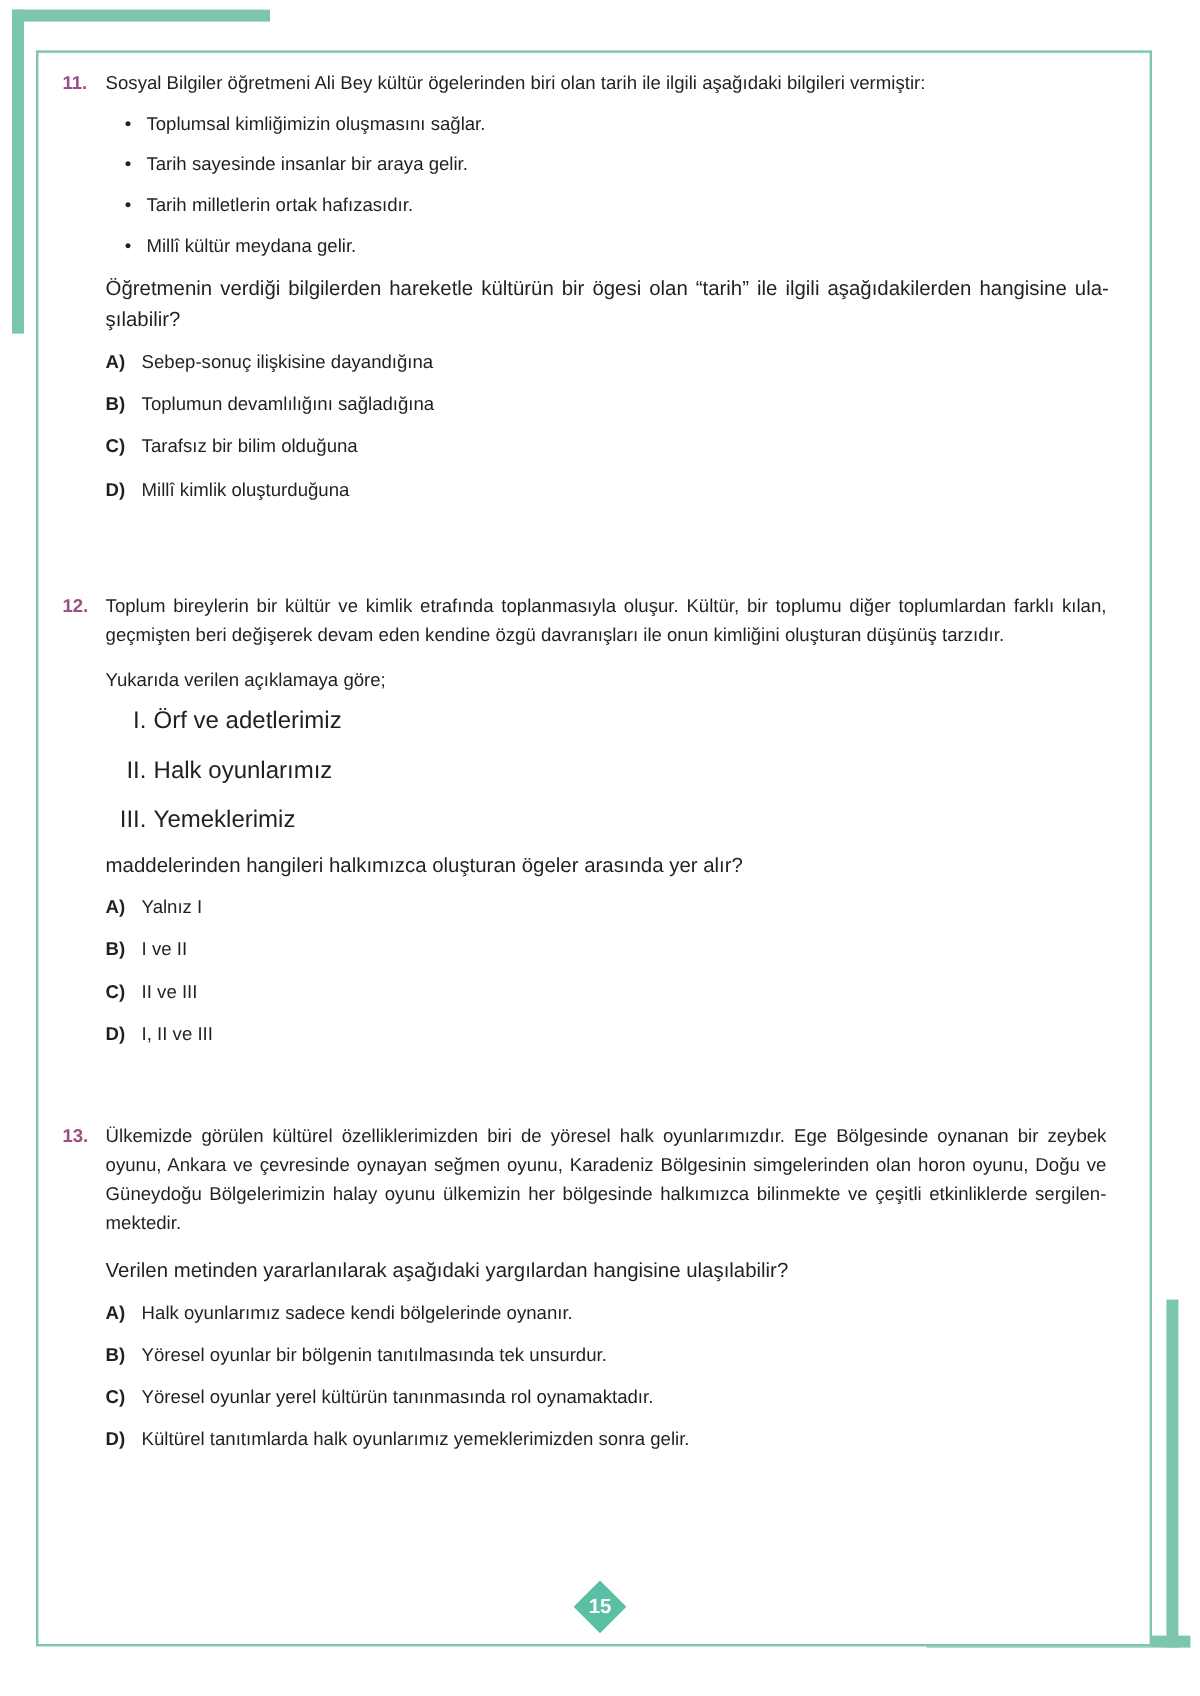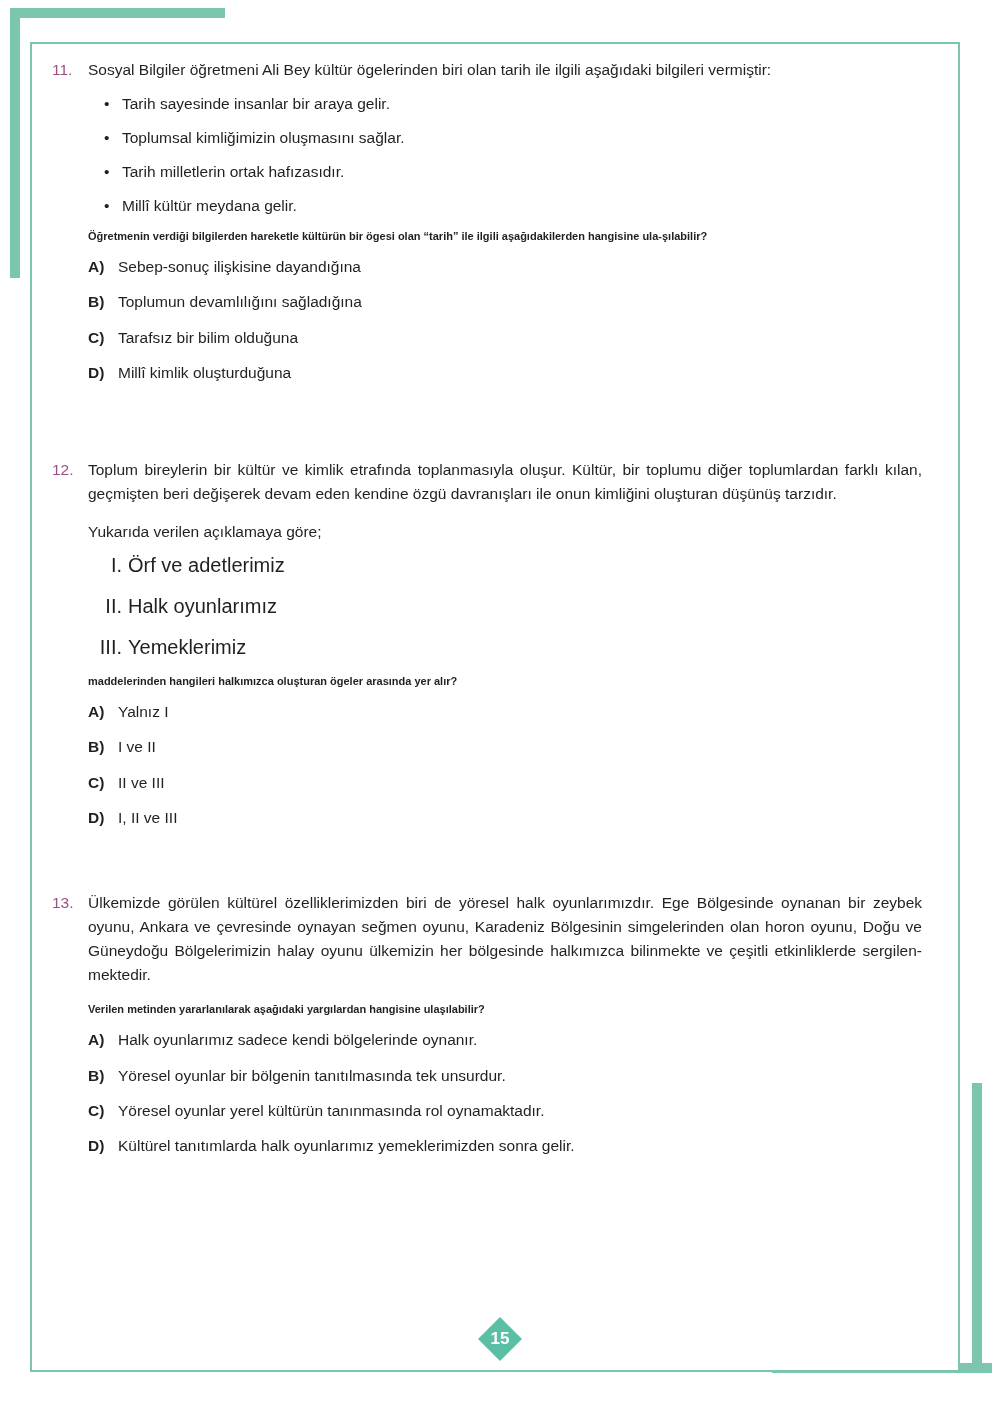--- a/index.html
+++ b/index.html
@@ -71,21 +71,21 @@
   
   .question {
     margin-bottom: 46px;
   }
   .q-head {
     display: flex;
     align-items: flex-start;
   }
   .q-num {
     color: #9b4f82;
-    font-weight: normal;
+    font-weight: bold;
     font-size: 15.5px;
     width: 36px;
     flex: 0 0 36px;
     line-height: 1.55;
   }
   .q-stem {
     font-size: 15.5px;
     line-height: 1.55;
     text-align: justify;
     flex: 1 1 auto;
@@ -105,22 +105,22 @@
     position: relative;
   }
   .bullets li::before {
     content: "•";
     position: absolute;
     left: 52px;
     top: 0;
   }
 
   .q-ask {
-    font-weight: bold;
-    font-size: 11px;
+    font-weight: normal;
+    font-size: 17px;
     line-height: 1.55;
     margin: 0 0 6px 36px;
     text-align: justify;
     padding-right: 6px;
   }
   .q-sub {
     font-weight: normal;
     font-size: 15.5px;
     line-height: 1.55;
     margin: 14px 0 6px 36px;
@@ -192,22 +192,22 @@
 <div class="page-frame"></div>
 
 <div class="content">
 
   <div class="question">
     <div class="q-head">
       <div class="q-num">11.</div>
       <div class="q-stem">Sosyal Bilgiler öğretmeni Ali Bey kültür ögelerinden biri olan tarih ile ilgili aşağıdaki bilgileri vermiştir:</div>
     </div>
     <ul class="bullets">
+      <li>Toplumsal kimliğimizin oluşmasını sağlar.</li>
       <li>Tarih sayesinde insanlar bir araya gelir.</li>
-      <li>Toplumsal kimliğimizin oluşmasını sağlar.</li>
       <li>Tarih milletlerin ortak hafızasıdır.</li>
       <li>Millî kültür meydana gelir.</li>
     </ul>
     <div class="q-ask">Öğretmenin verdiği bilgilerden hareketle kültürün bir ögesi olan “tarih” ile ilgili aşağıdakilerden hangisine ula-şılabilir?</div>
     <ul class="options">
       <li>
         <span class="opt-letter">A)</span>
         <span class="opt-text">Sebep-sonuç ilişkisine dayandığına</span>
       </li>
       <li>

